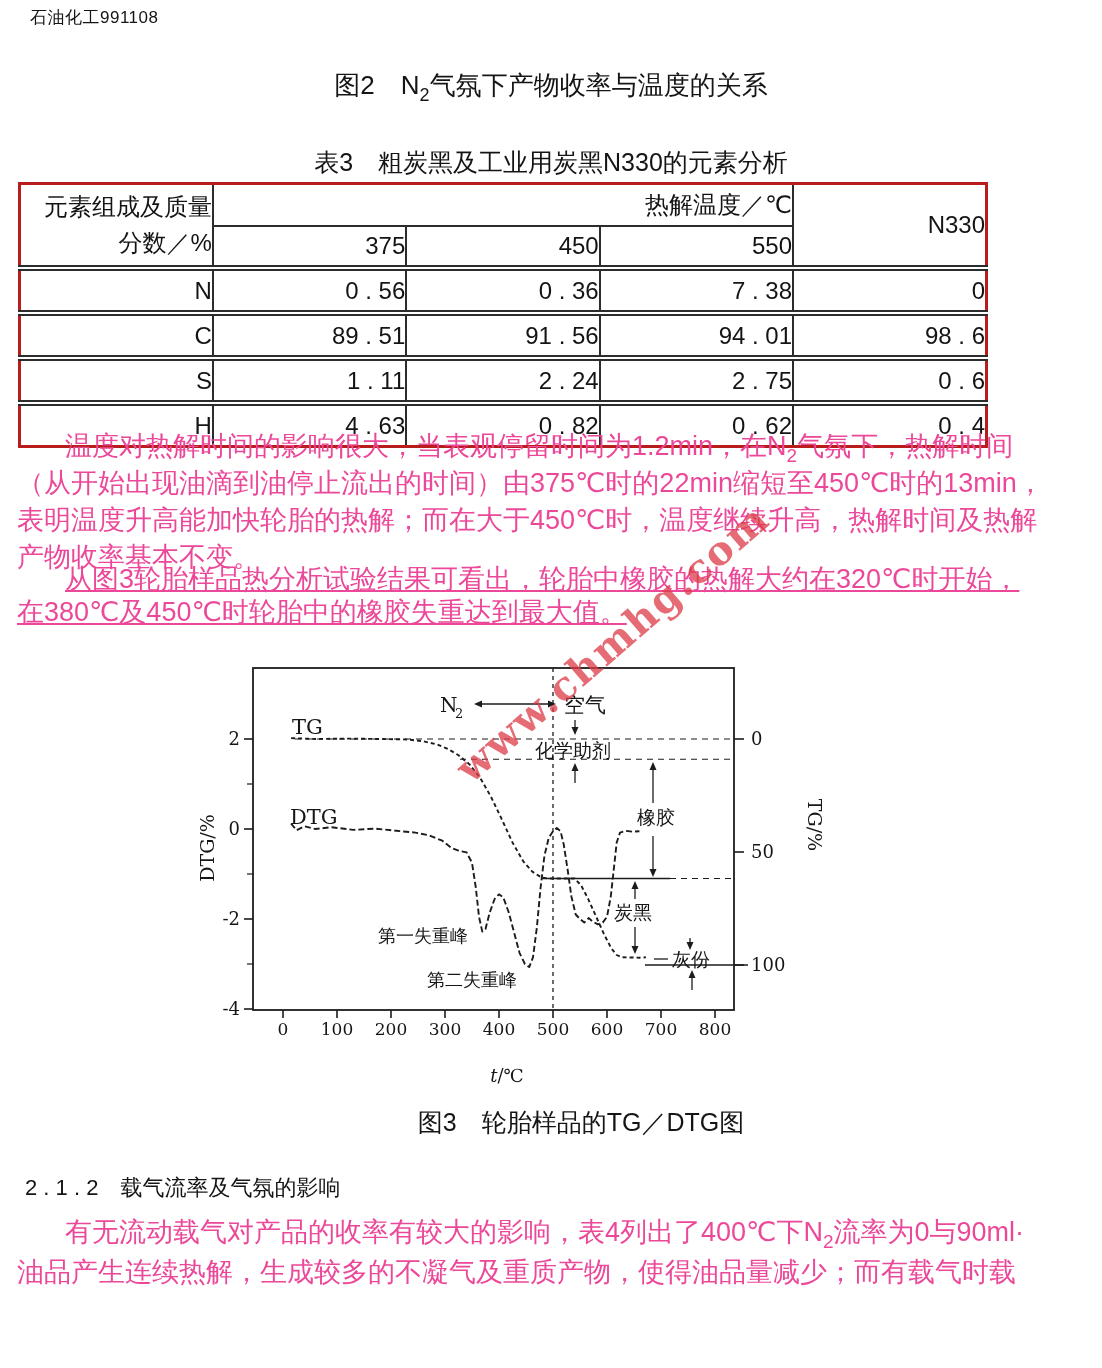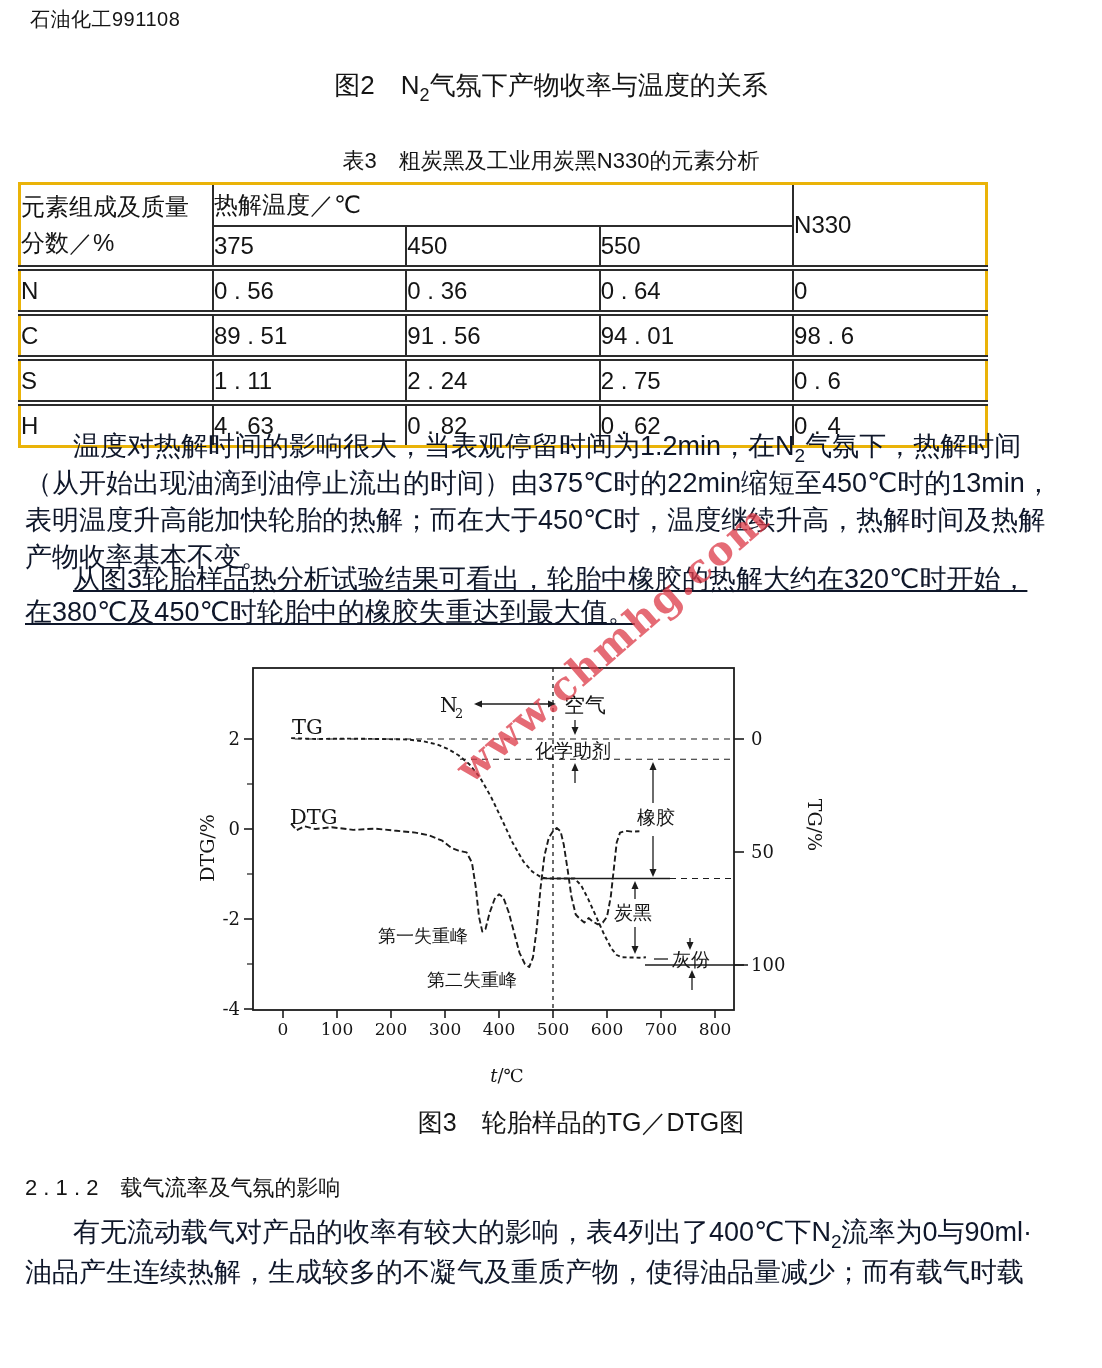--- a/index.html
+++ b/index.html
@@ -1,39 +1,39 @@
 <!DOCTYPE html>
 <html><head>
 <meta charset="utf-8">
 <style>
   html,body{margin:0;padding:0;}
   body{
     width:1102px;height:1368px;position:relative;background:#ffffff;
     font-family:"Liberation Sans","DejaVu Sans",sans-serif;color:#151515;
     overflow:hidden;
   }
-  .doc-header{position:absolute;left:30px;top:6px;font-size:20px;letter-spacing:.5px;}
+  .doc-header{position:absolute;left:30px;top:6px;font-size:17px;letter-spacing:.5px;}
   .caption{position:absolute;left:0;width:1102px;text-align:center;white-space:nowrap;}
   .fig2-caption{top:68px;font-size:26px;}
-  .tbl-title{top:146px;font-size:22px;}
+  .tbl-title{top:146px;font-size:25px;}
   .fig3-caption{top:1106px;font-size:25px;padding-left:30px;}
   .caption sub{font-size:18px;vertical-align:-7px;}
 
   table.el-table{
     position:absolute;left:18px;top:182px;width:970px;
-    border-collapse:collapse;table-layout:fixed;text-align:left;
-    font-size:24px;color:#141414;border:3px solid #eab308;
+    border-collapse:collapse;table-layout:fixed;text-align:right;
+    font-size:24px;color:#141414;border:3px solid #b91c1c;
   }
   table.el-table td{border:2px solid #2c2c2c;padding:0;vertical-align:middle;}
   tr.hdr1 td{height:40px;}
   tr.hdr2 td{height:38px;}
   tr.body-row td{height:39px;border-top:6px double #2c2c2c;}
   td.corner div{line-height:36px;}
 
-  .para{position:absolute;left:25px;width:1056px;font-size:27px;color:#0f172a;}
+  .para{position:absolute;left:17px;width:1056px;font-size:27px;color:#ec4899;}
   .para .line{white-space:nowrap;}
   #para1 .line{height:37px;line-height:37px;}
   #para2 .line{height:33px;line-height:33px;text-decoration:underline;}
   #para3 .line{height:40px;line-height:40px;}
   #para1{top:428px;} #para2{top:563px;} #para3{top:1212px;}
   .indent{text-indent:48px;}
   .para sub{font-size:19px;vertical-align:-7px;}
   .para sup{font-size:17px;vertical-align:9px;letter-spacing:-1px;}
 
   .section-heading{position:absolute;left:25px;top:1173px;font-size:22px;white-space:nowrap;}
@@ -70,21 +70,21 @@
   </tr>
   <tr class="hdr2">
     <td>375</td>
     <td>450</td>
     <td>550</td>
   </tr>
   <tr class="body-row">
     <td>N</td>
     <td>0 . 56</td>
     <td>0 . 36</td>
-    <td>0 . 64</td>
+    <td>7 . 38</td>
     <td>0</td>
   </tr>
   <tr class="body-row">
     <td>C</td>
     <td>89 . 51</td>
     <td>91 . 56</td>
     <td>94 . 01</td>
     <td>98 . 6</td>
   </tr>
   <tr class="body-row">

